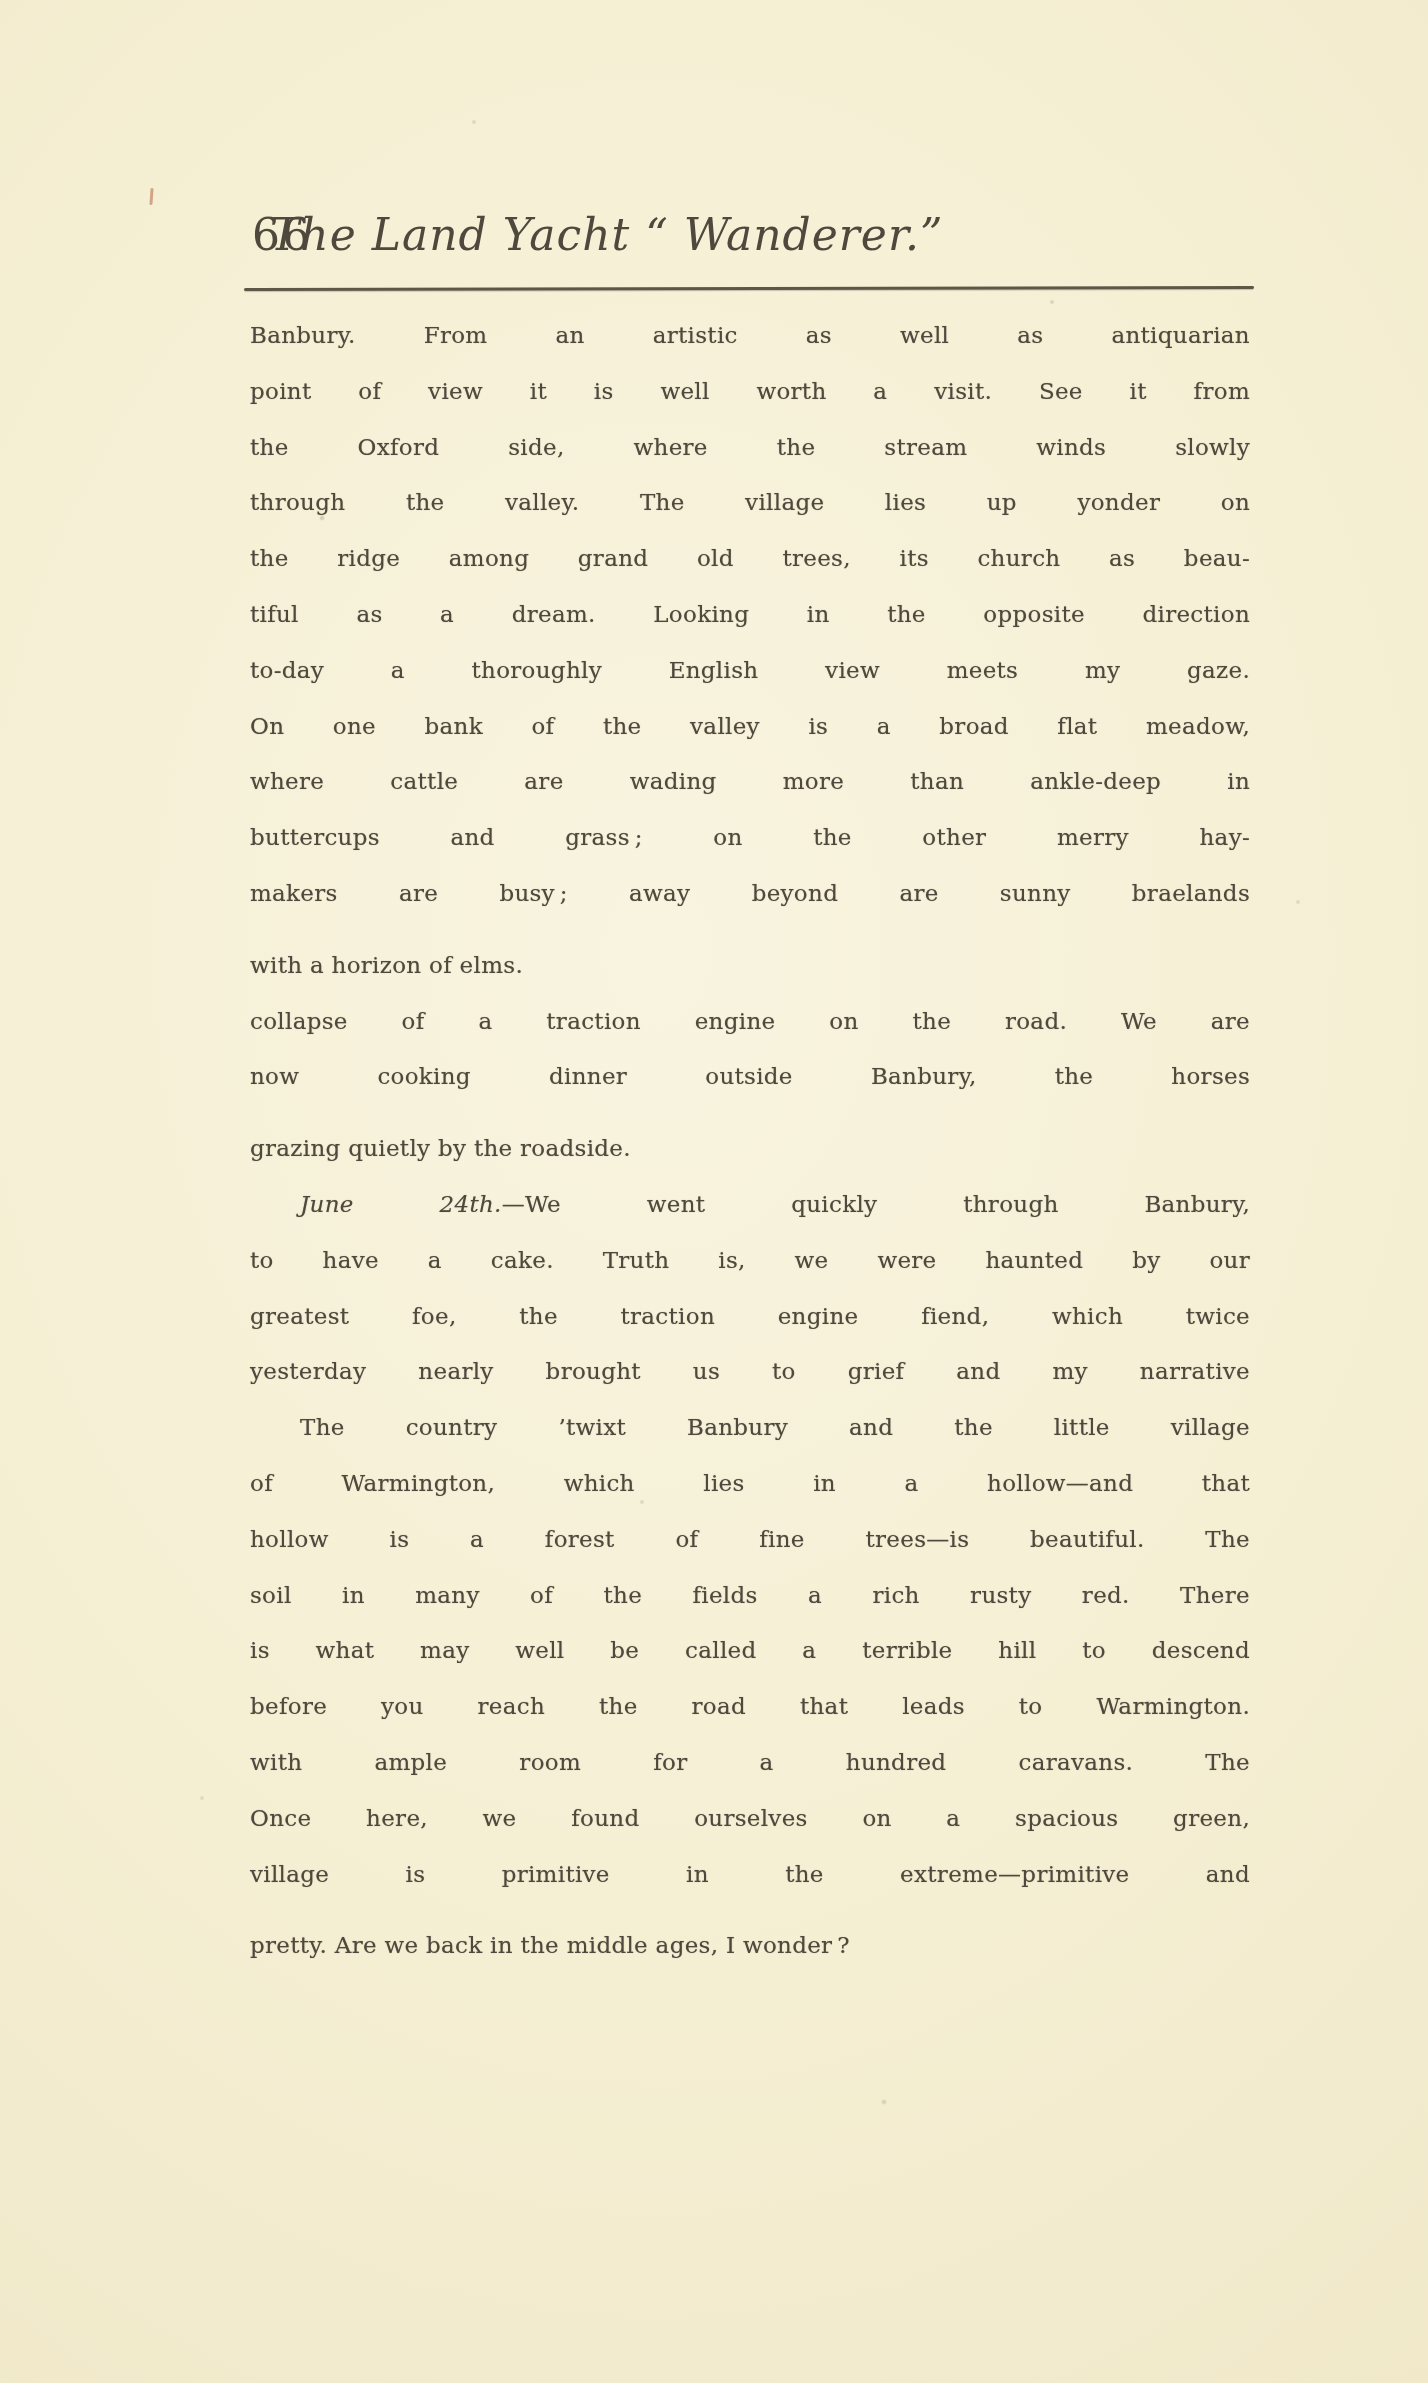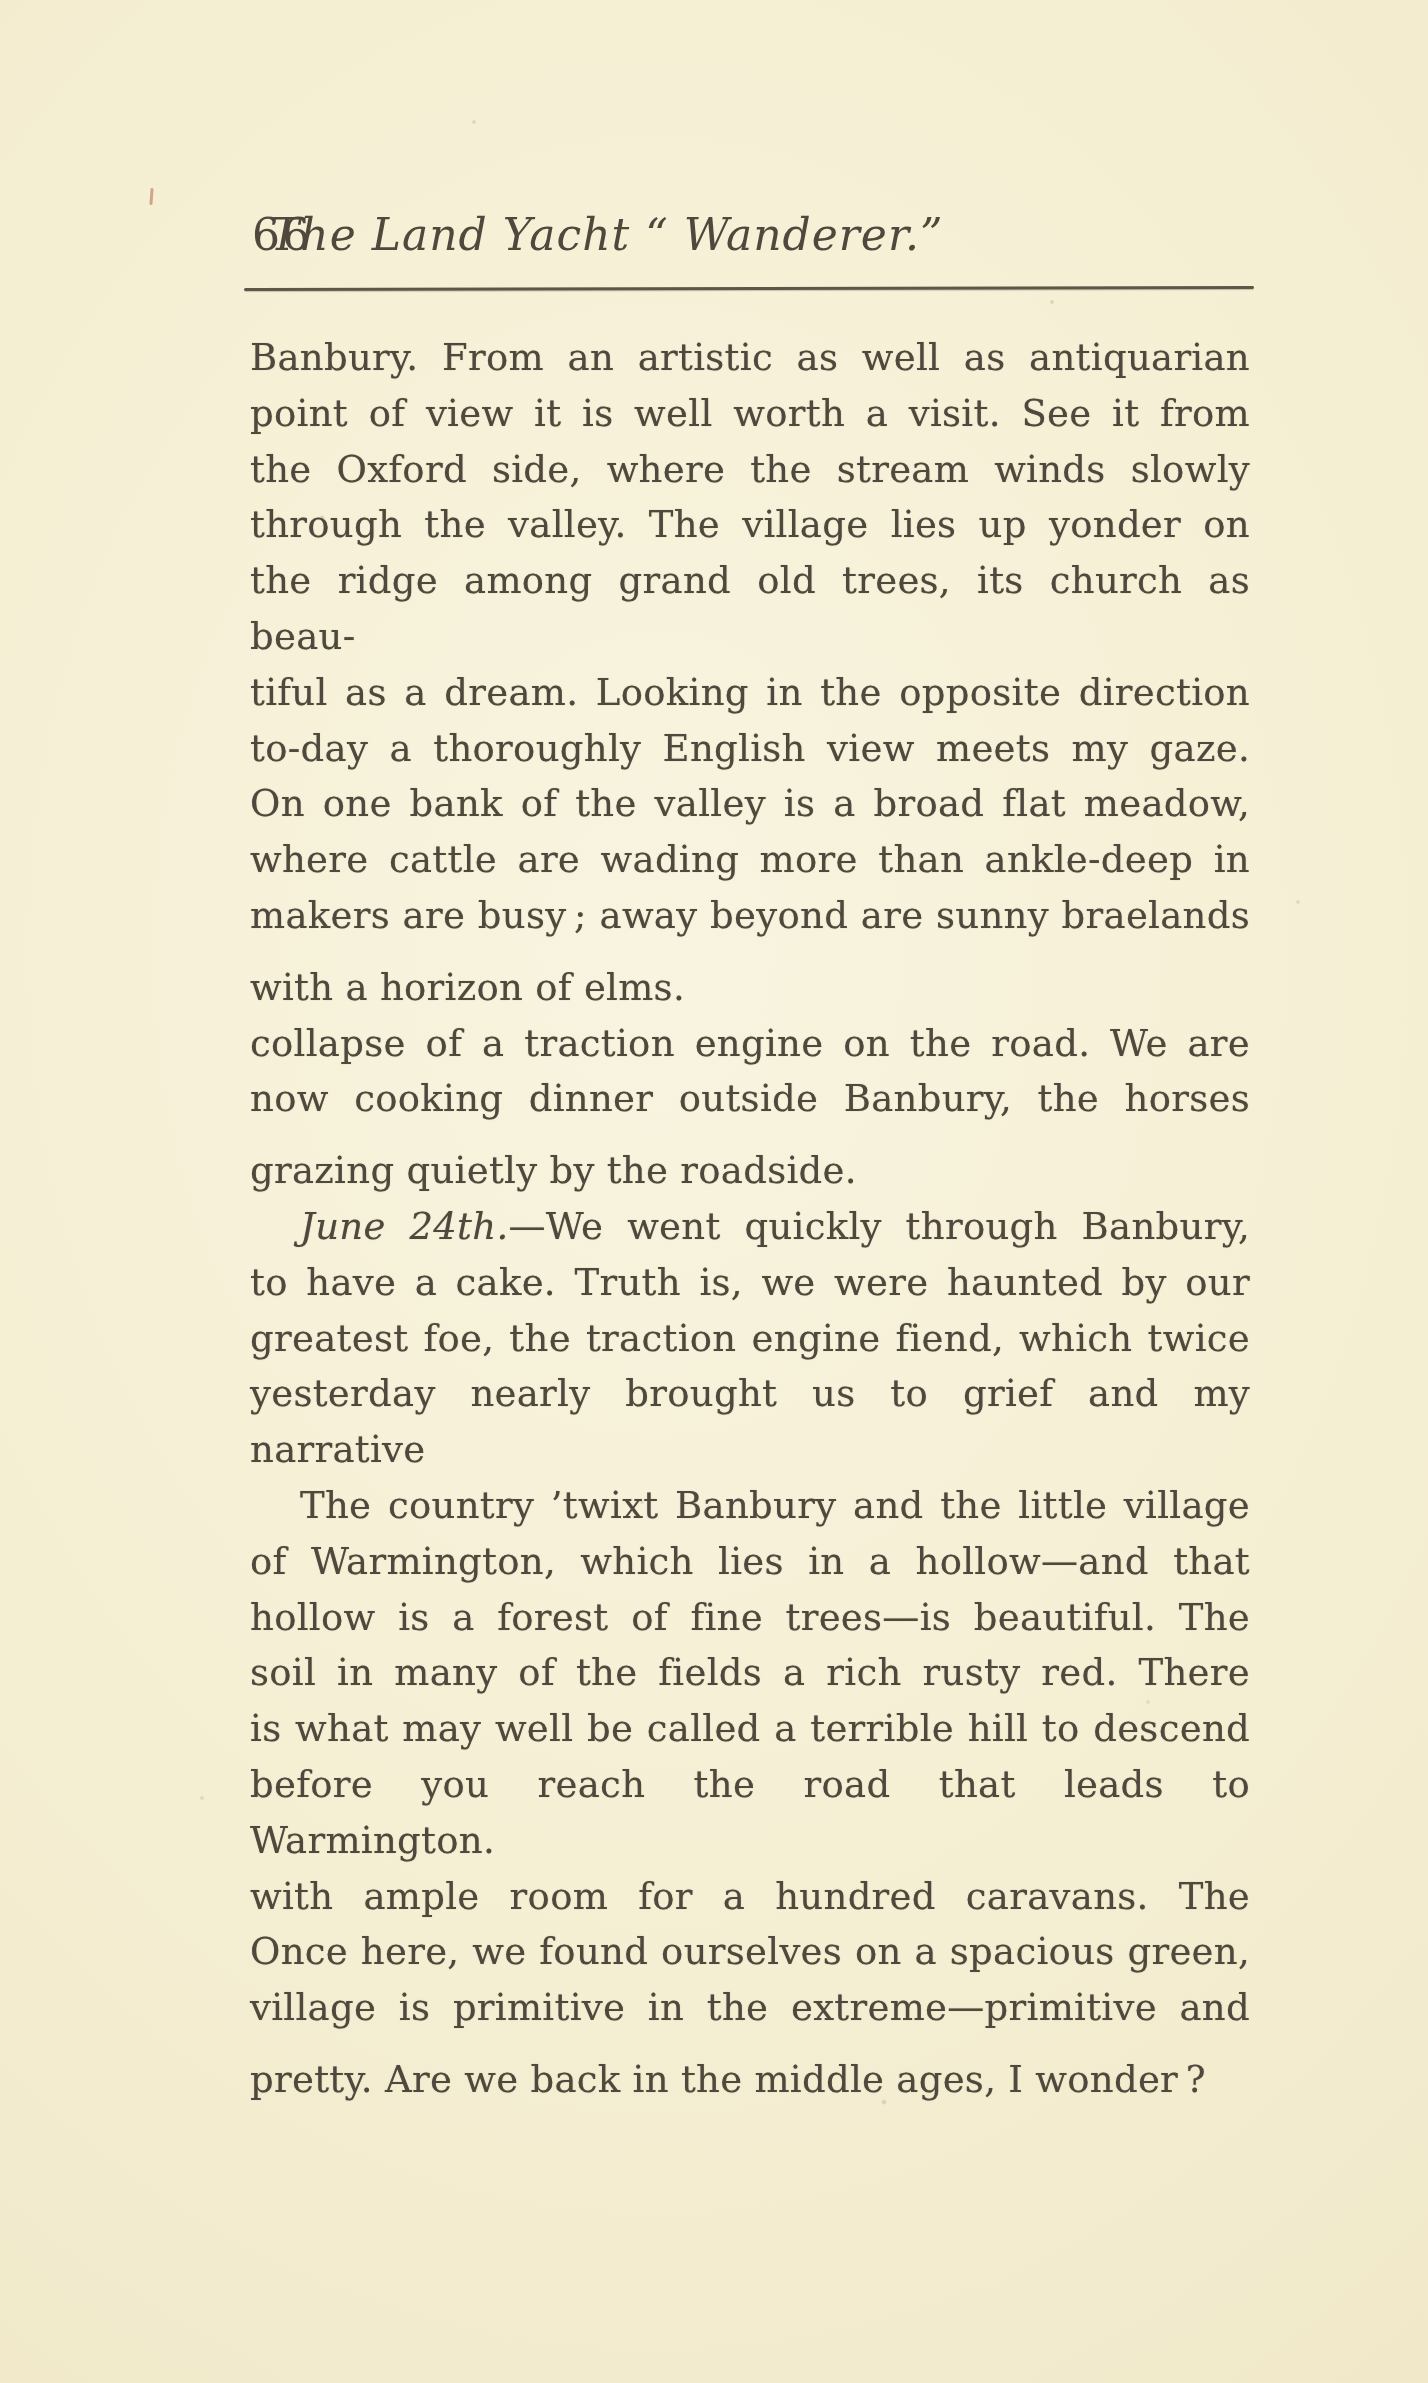--- a/index.html
+++ b/index.html
@@ -67,23 +67,23 @@
     width: 1010px;
     height: 3px;
     background: #5e5748;
     border-radius: 2px;
     transform: rotate(-0.12deg);
     box-shadow: 0 1px 1px rgba(94,87,74,0.3);
   }
   .page-body {
     position: absolute;
     left: 250px;
-    top: 330px;
+    top: 308px;
     width: 1000px;
-    font-size: 37px;
+    font-size: 23px;
     line-height: 55.8px;
     letter-spacing: 0.3px;
     text-shadow: 0 0 1px rgba(79,72,60,0.45);
   }
   .para { margin: 0; padding: 0; }
   .line {
     text-align: justify;
     text-align-last: justify;
   }
   .line.lastline { text-align-last: left; margin-top: 16px; }
@@ -107,20 +107,21 @@
       <div class="para">
         <div class="line">Banbury.  From an artistic as well as antiquarian</div>
         <div class="line">point of view it is well worth a visit.  See it from</div>
         <div class="line">the Oxford side, where the stream winds slowly</div>
         <div class="line">through the valley.  The village lies up yonder on</div>
         <div class="line">the ridge among grand old trees, its church as beau-</div>
         <div class="line">tiful as a dream.  Looking in the opposite direction</div>
         <div class="line">to-day a thoroughly English view meets my gaze.</div>
         <div class="line">On one bank of the valley is a broad flat meadow,</div>
         <div class="line">where cattle are wading more than ankle-deep in</div>
+        <div class="line">buttercups and grass ; on the other merry hay-</div>
         <div class="line">makers are busy ; away beyond are sunny braelands</div>
         <div class="line lastline">with a horizon of elms.</div>
       </div>
       <div class="para">
         <div class="line">collapse of a traction engine on the road.  We are</div>
         <div class="line">now cooking dinner outside Banbury, the horses</div>
         <div class="line lastline">grazing quietly by the roadside.</div>
       </div>
       <div class="para">
         <div class="line indent"><span class="it">June 24th.</span><span>—We went quickly through Banbury,</span></div>

